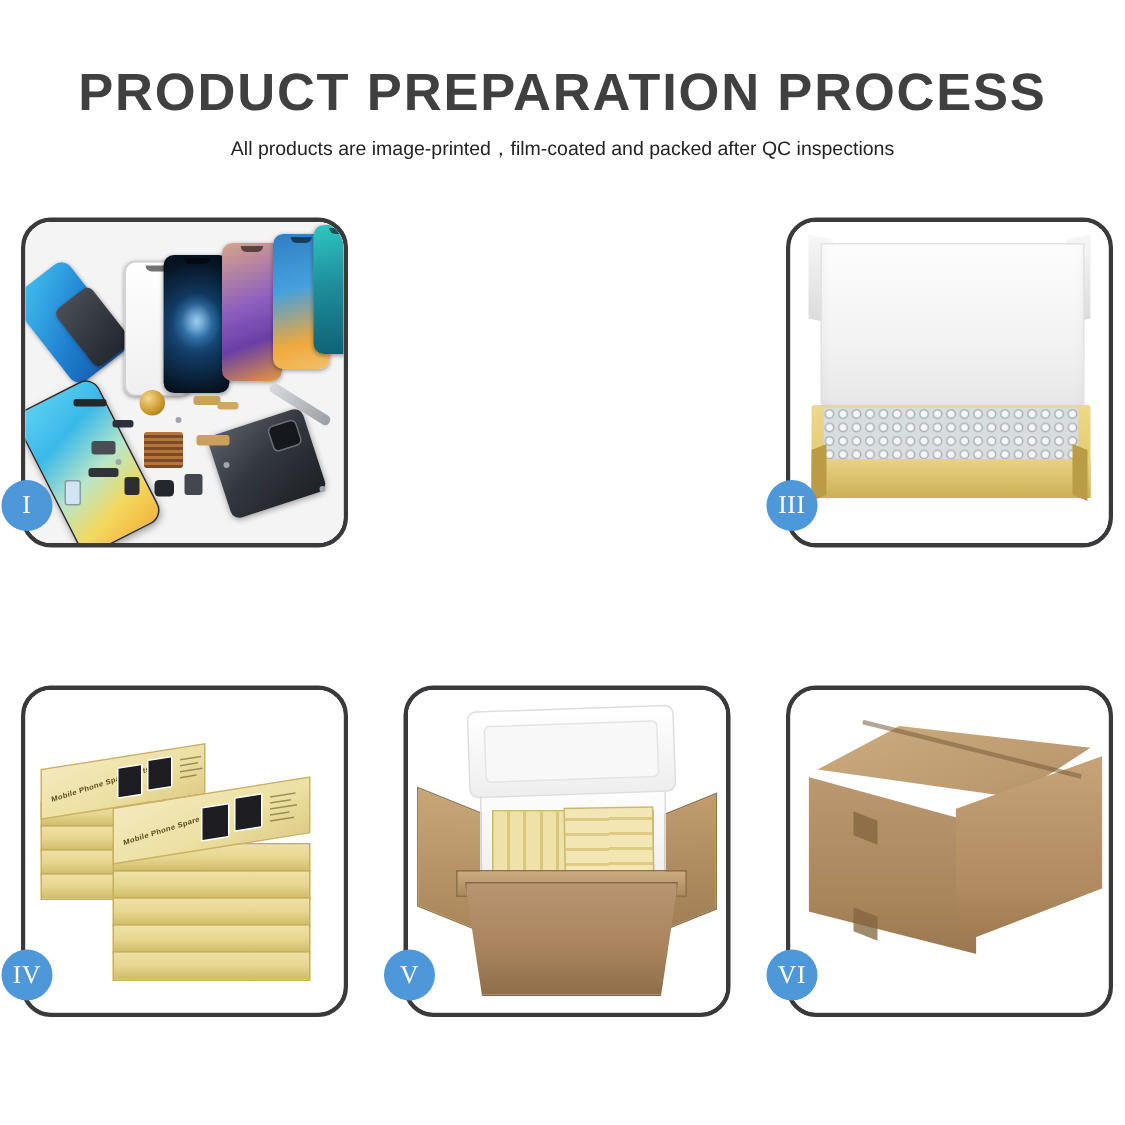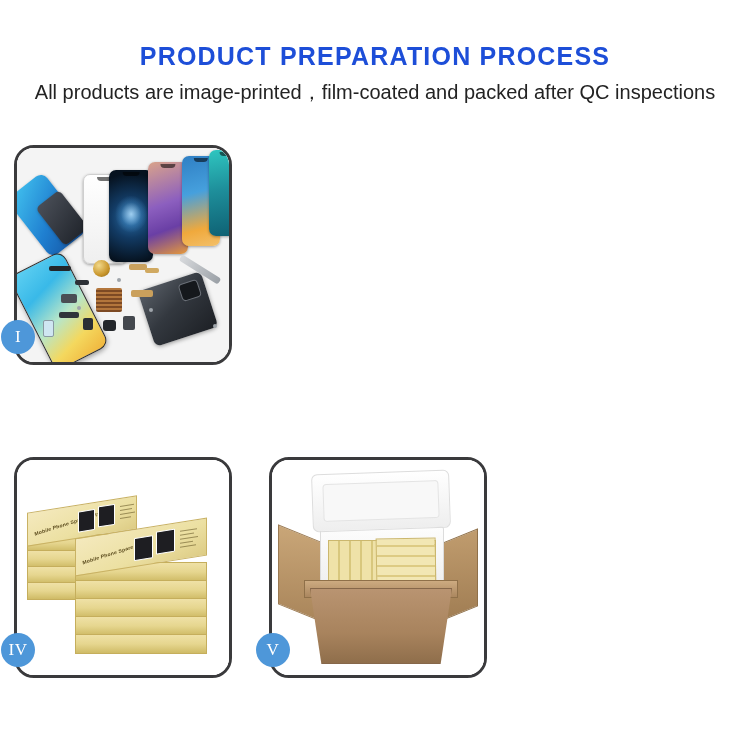--- a/index.html
+++ b/index.html
@@ -10,27 +10,27 @@
     font-family:"Liberation Sans", sans-serif;
     overflow:hidden;
     position:relative;
   }
   .page{position:relative;width:750px;height:750px;}
 
   
   .header{position:absolute;left:0;top:0;width:750px;text-align:center;}
   .title{
     font-family:"Liberation Sans", sans-serif;
-    font-size:25px;font-weight:700;color:#1d4ed8;
+    font-size:35px;font-weight:700;color:#404040;
     letter-spacing:1.2px;margin:0;padding-top:44px;line-height:1;
     white-space:nowrap;
   }
   .subtitle{
     font-family:"Liberation Sans", sans-serif;
-    font-size:20px;font-weight:400;color:#232323;
+    font-size:13px;font-weight:400;color:#232323;
     margin:0;padding-top:13px;line-height:1;white-space:nowrap;
   }
 
   
   .grid{position:absolute;left:0;top:145px;width:750px;height:540px;}
   .panel{
     position:absolute;
     border:3px solid #3a3a3c;
     border-radius:20px;
     background:#fdfdfd;
@@ -374,20 +374,35 @@
         <div class="part flat11"></div>
         <div class="screw" style="left:60px;top:158px;"></div>
         <div class="screw" style="left:100px;top:130px;"></div>
         <div class="screw" style="left:132px;top:160px;"></div>
         <div class="screw" style="left:196px;top:176px;"></div>
       </div>
       <div class="badge">I</div>
     </div>
 
 
+    <div class="panel c3 r1">
+      <div class="inner">
+        <div class="box3">
+          <div class="lid-flap-l"></div>
+          <div class="lid-flap-r"></div>
+          <div class="lid-panel"></div>
+          <div class="box3-tray"></div>
+          <div class="box3-inner"></div>
+          <div class="box3-front"></div>
+          <div class="box3-corner-l"></div>
+          <div class="box3-corner-r"></div>
+        </div>
+      </div>
+      <div class="badge">III</div>
+    </div>
 
     <div class="panel c1 r2">
       <div class="inner">
         <div class="stack">
 
           <div class="sb" style="left:10px;top:74px;width:108px;height:16px;"></div>
           <div class="sb" style="left:10px;top:90px;width:108px;height:16px;"></div>
           <div class="sb" style="left:10px;top:106px;width:108px;height:16px;"></div>
           <div class="sb" style="left:10px;top:122px;width:108px;height:16px;"></div>
           <div class="sb-top" style="left:10px;top:44px;width:108px;height:32px;transform:skewY(-9deg);">
@@ -429,15 +444,28 @@
           <div class="yboxes"></div>
           <div class="yboxes2"></div>
           <div class="foam-lid"></div>
           <div class="carton-rim"></div>
           <div class="carton-body"></div>
         </div>
       </div>
       <div class="badge">V</div>
     </div>
 
+    <div class="panel c3 r2">
+      <div class="inner">
+        <div class="sealed">
+          <div class="sb-top-face"></div>
+          <div class="sb-left-face"></div>
+          <div class="sb-right-face"></div>
+          <div class="seam"></div>
+          <div class="tape-tab t1"></div>
+          <div class="tape-tab t2"></div>
+        </div>
+      </div>
+      <div class="badge">VI</div>
+    </div>
 
   </div>
 </div>
 
 </body></html>

